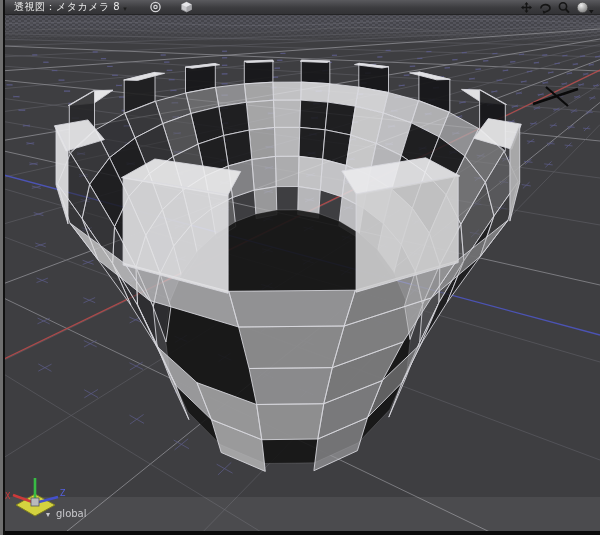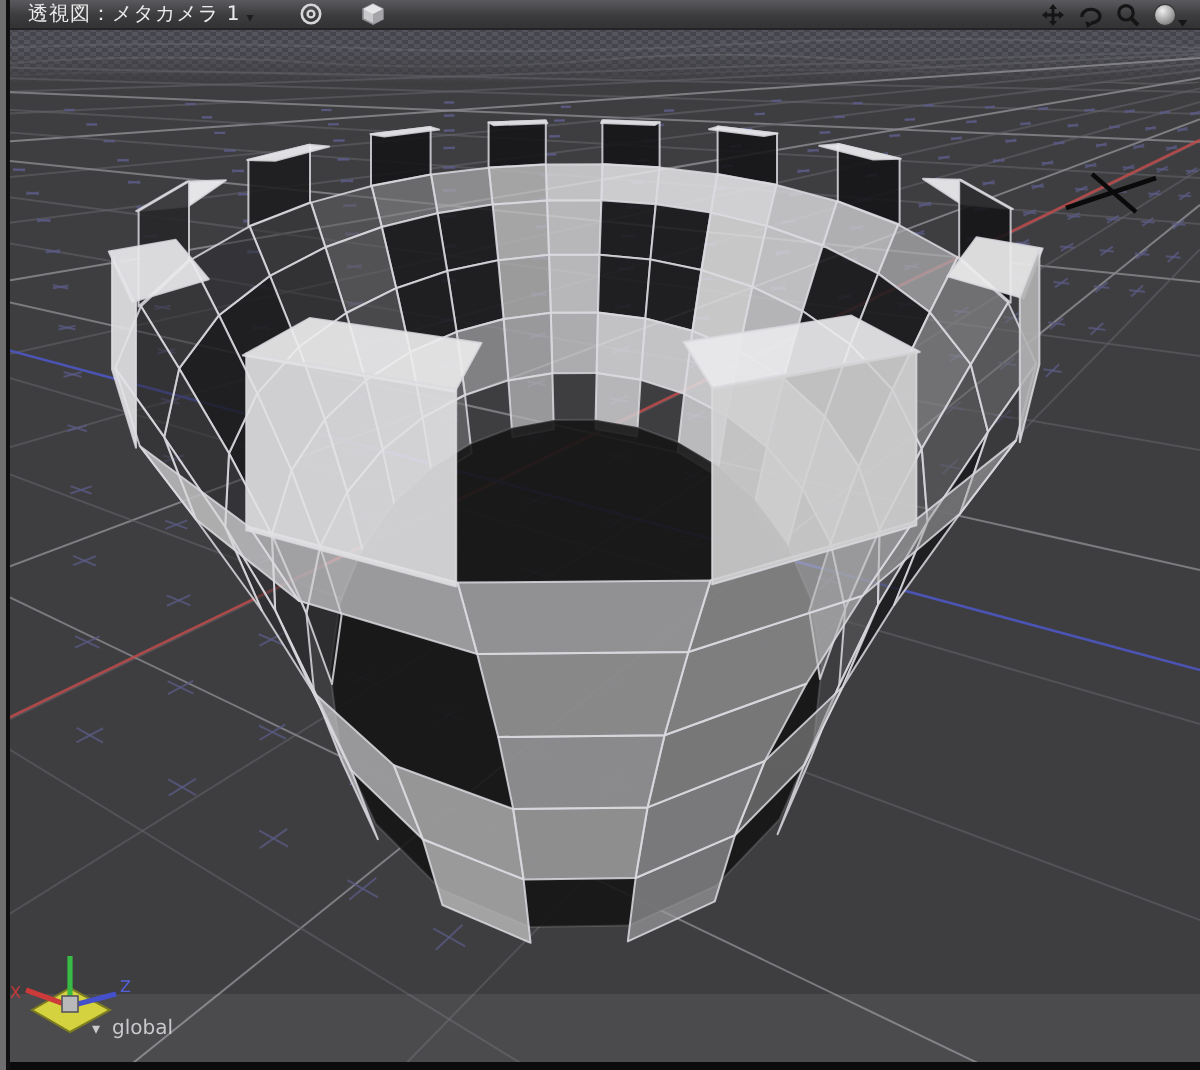--- a/index.html
+++ b/index.html
@@ -22,21 +22,21 @@
   .spacer{flex:1;}
   svg text{font-family:"DejaVu Sans","Liberation Sans",sans-serif;}
   #scene{position:absolute;left:0;top:14px;z-index:5;}
 </style>
 </head>
 <body>
 
 <div class="window">
 
   <div class="titlebar">
-    <span class="ttl">透視図：メタカメラ 1</span>
+    <span class="ttl">透視図：メタカメラ 8</span>
     <span class="dd">▾</span>
     <span class="tb-ic" style="margin-left:22px">
       <svg width="13" height="12">
           <circle cx="6.5" cy="6" r="4.6" fill="none" stroke="#d6d6d9" stroke-width="1.3"></circle>
           <circle cx="6.5" cy="6" r="1.7" fill="none" stroke="#d6d6d9" stroke-width="1.2"></circle>
         </svg>
     </span>
     <span class="tb-ic" style="margin-left:18px">
       <svg width="13" height="12">
           <polygon points="6.5,1 11.5,3.5 11.5,8.5 6.5,11 1.5,8.5 1.5,3.5" fill="#c9c9cc" stroke="#8e8e92" stroke-width="0.8"></polygon>

